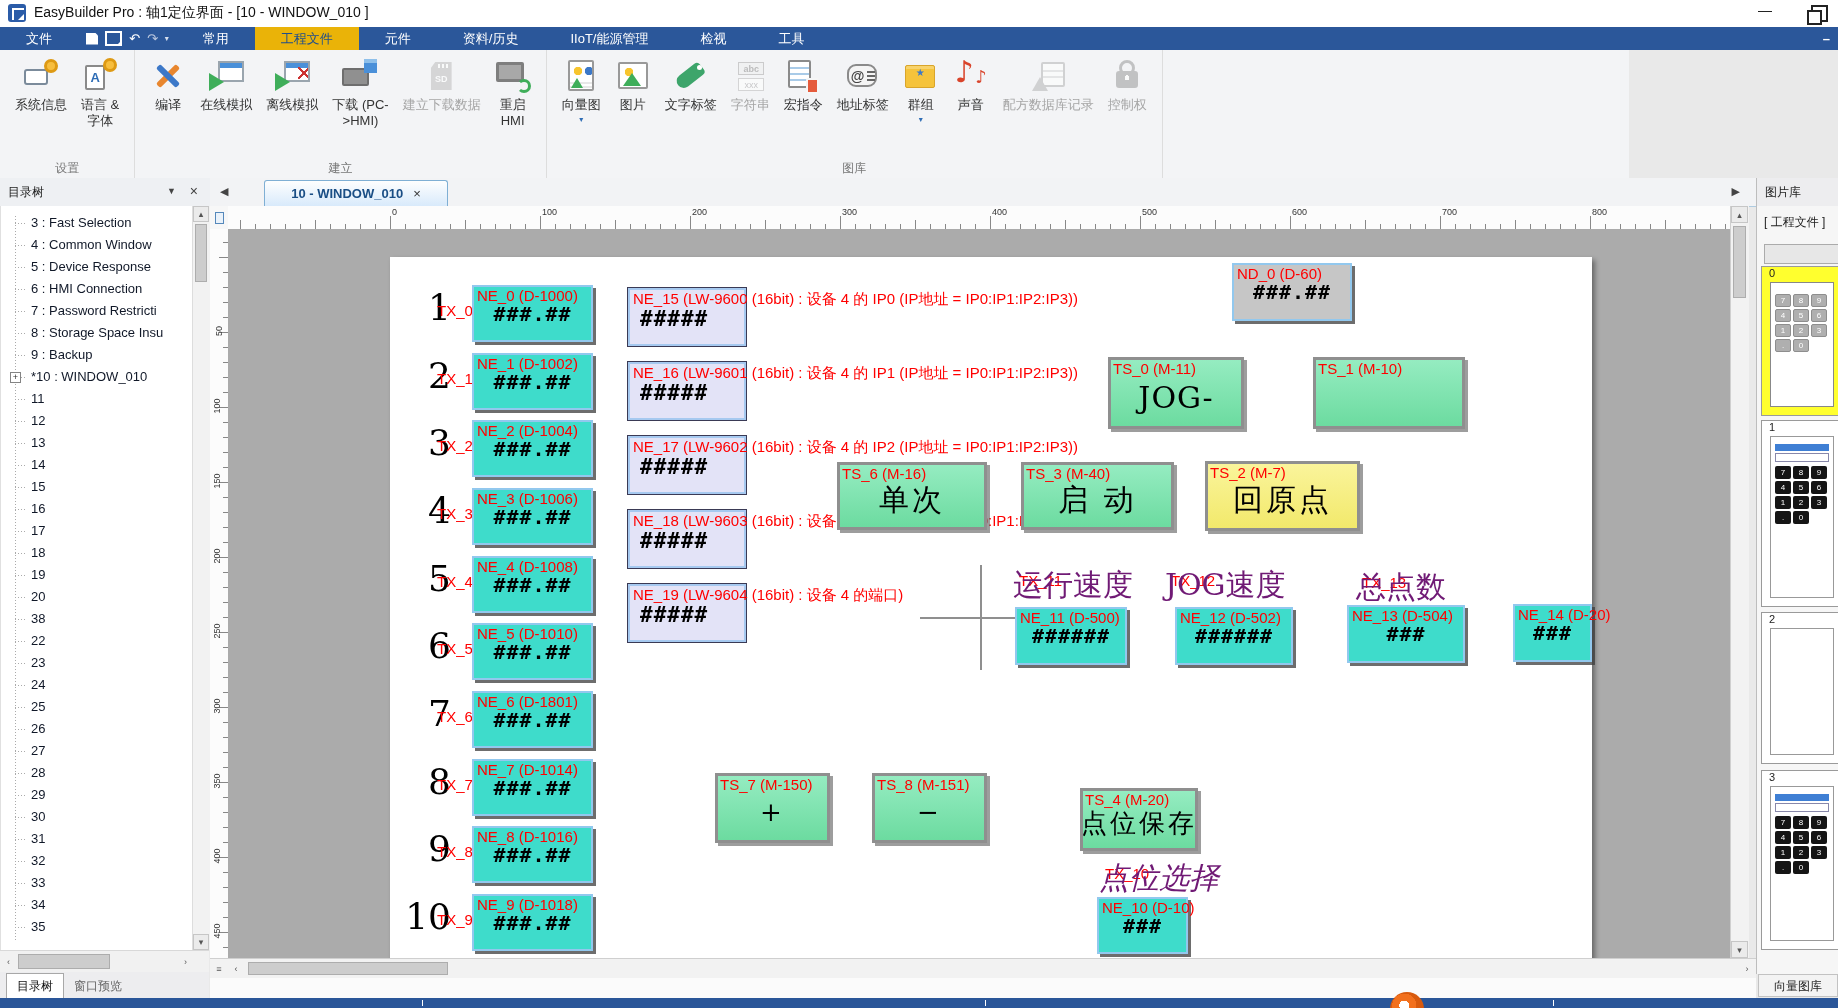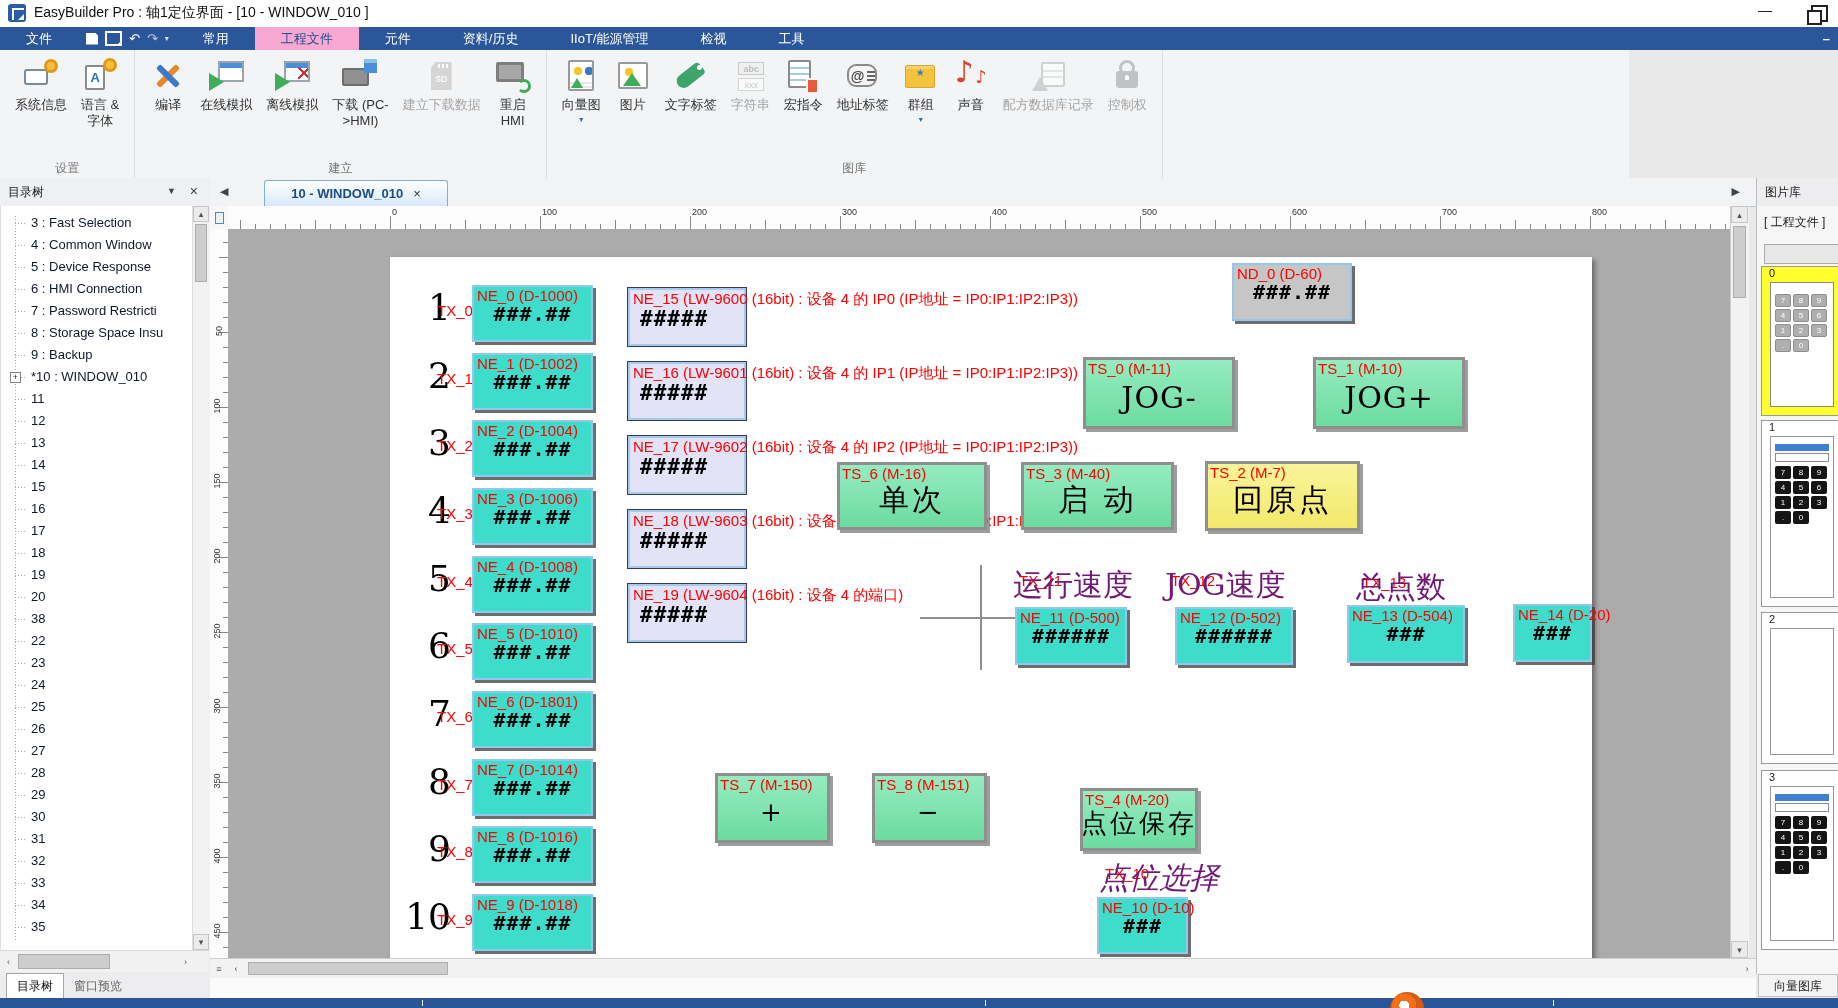--- a/index.html
+++ b/index.html
@@ -11,21 +11,21 @@
   .app-icon i{position:absolute;left:4px;top:4px;width:10px;height:10px;border:2px solid #fff;border-right:none;border-bottom:none}
   .app-icon b{position:absolute;right:2px;bottom:2px;width:0;height:0;border-top:6px solid transparent;border-right:6px solid #fff}
   .app-title{position:absolute;left:34px;top:4px;font-size:14px;color:#111;white-space:nowrap}
   .tb-min{position:absolute;right:66px;top:2px;font-size:14px;color:#222;cursor:default}
   .tb-restore{position:absolute;right:10px;top:5px;width:13px;height:13px;border:2px solid #222}
   .tb-restore i{position:absolute;left:-6px;top:3px;width:11px;height:11px;border:2px solid #222;background:#fff}
   
   .menubar{position:absolute;left:0;top:27px;width:1838px;height:23px;background:#2B579A;display:flex;align-items:stretch}
   #menu-items{display:flex;align-items:stretch}
   .menu-item{color:#fff;line-height:23px;padding:0 26px;white-space:nowrap;cursor:default}
-  .menu-item.active{background:#f9a8d4;color:#1F4E8C}
+  .menu-item.active{background:#eab308;color:#1F4E8C}
   .quick-icons{display:flex;align-items:center;padding:0 8px;gap:7px}
   .qi-save{width:12px;height:12px;background:#fff;clip-path:polygon(0 0,75% 0,100% 25%,100% 100%,0 100%);position:relative}
   .qi-export{width:13px;height:11px;border:2px solid #fff;position:relative;background:#2B579A}
   .qi-export::after{content:"";position:absolute;right:-2px;bottom:-2px;width:0;height:0;border-left:6px solid transparent;border-bottom:6px solid #fff}
   .qi-glyph{color:#fff;font-size:13px;line-height:13px}
   .qi-dim{color:#B9C6DD}
   .qi-small{font-size:8px;color:#D7E0EF}
   .mb-min{position:absolute;right:8px;top:4px;color:#fff;font-weight:bold;font-size:13px}
   
   .ribbon{position:absolute;left:0;top:50px;width:1629px;height:128px;background:#F3F4F6;border-bottom:7px solid #737373}
@@ -647,27 +647,26 @@
       <div class="val">###</div>
     </div>
     <div class="disp teal" style="left: 1285px; top: 375px; width: 79px; height: 58px; position: absolute;">
       <span class="red-tag tag">NE_14 (D-20)</span>
       <div class="val">###</div>
     </div>
     <div class="disp teal" style="left: 869px; top: 668px; width: 91px; height: 57px; position: absolute;">
       <span class="red-tag tag">NE_10 (D-10)</span>
       <div class="val">###</div>
     </div>
-    <div class="ts c-green" style="left: 855px; top: 128px; width: 152px; height: 72px; position: absolute; text-align: center;">
+    <div class="ts c-green" style="left: 880px; top: 128px; width: 136px; height: 72px; position: absolute; text-align: center;">
       <span class="red-tag" style="top: 1px; left: 2px;">TS_0 (M-11)</span>
       <div class="btn-text" style="font-size: 30px; letter-spacing: 1px;">JOG-</div>
     </div>
     <div class="ts c-green" style="left: 1085px; top: 128px; width: 152px; height: 72px; position: absolute;">
       <span class="red-tag" style="top: 1px; left: 2px;">TS_1 (M-10)</span>
-      <div class="btn-text" style="font-size: 30px; letter-spacing: 1px;">JOG+</div>
     </div>
     <div class="ts c-green" style="left: 609px; top: 233px; width: 150px; height: 68px; position: absolute;">
       <span class="red-tag" style="top: 1px; left: 2px;">TS_6 (M-16)</span>
       <div class="btn-text" style="font-size: 30px; letter-spacing: 3px;">单次</div>
     </div>
     <div class="ts c-green" style="left: 793px; top: 233px; width: 153px; height: 68px; position: absolute;">
       <span class="red-tag" style="top: 1px; left: 2px;">TS_3 (M-40)</span>
       <div class="btn-text" style="font-size: 30px; letter-spacing: 3px;">启 动</div>
     </div>
     <div class="ts c-yellow" style="left: 977px; top: 232px; width: 155px; height: 70px; position: absolute;">

